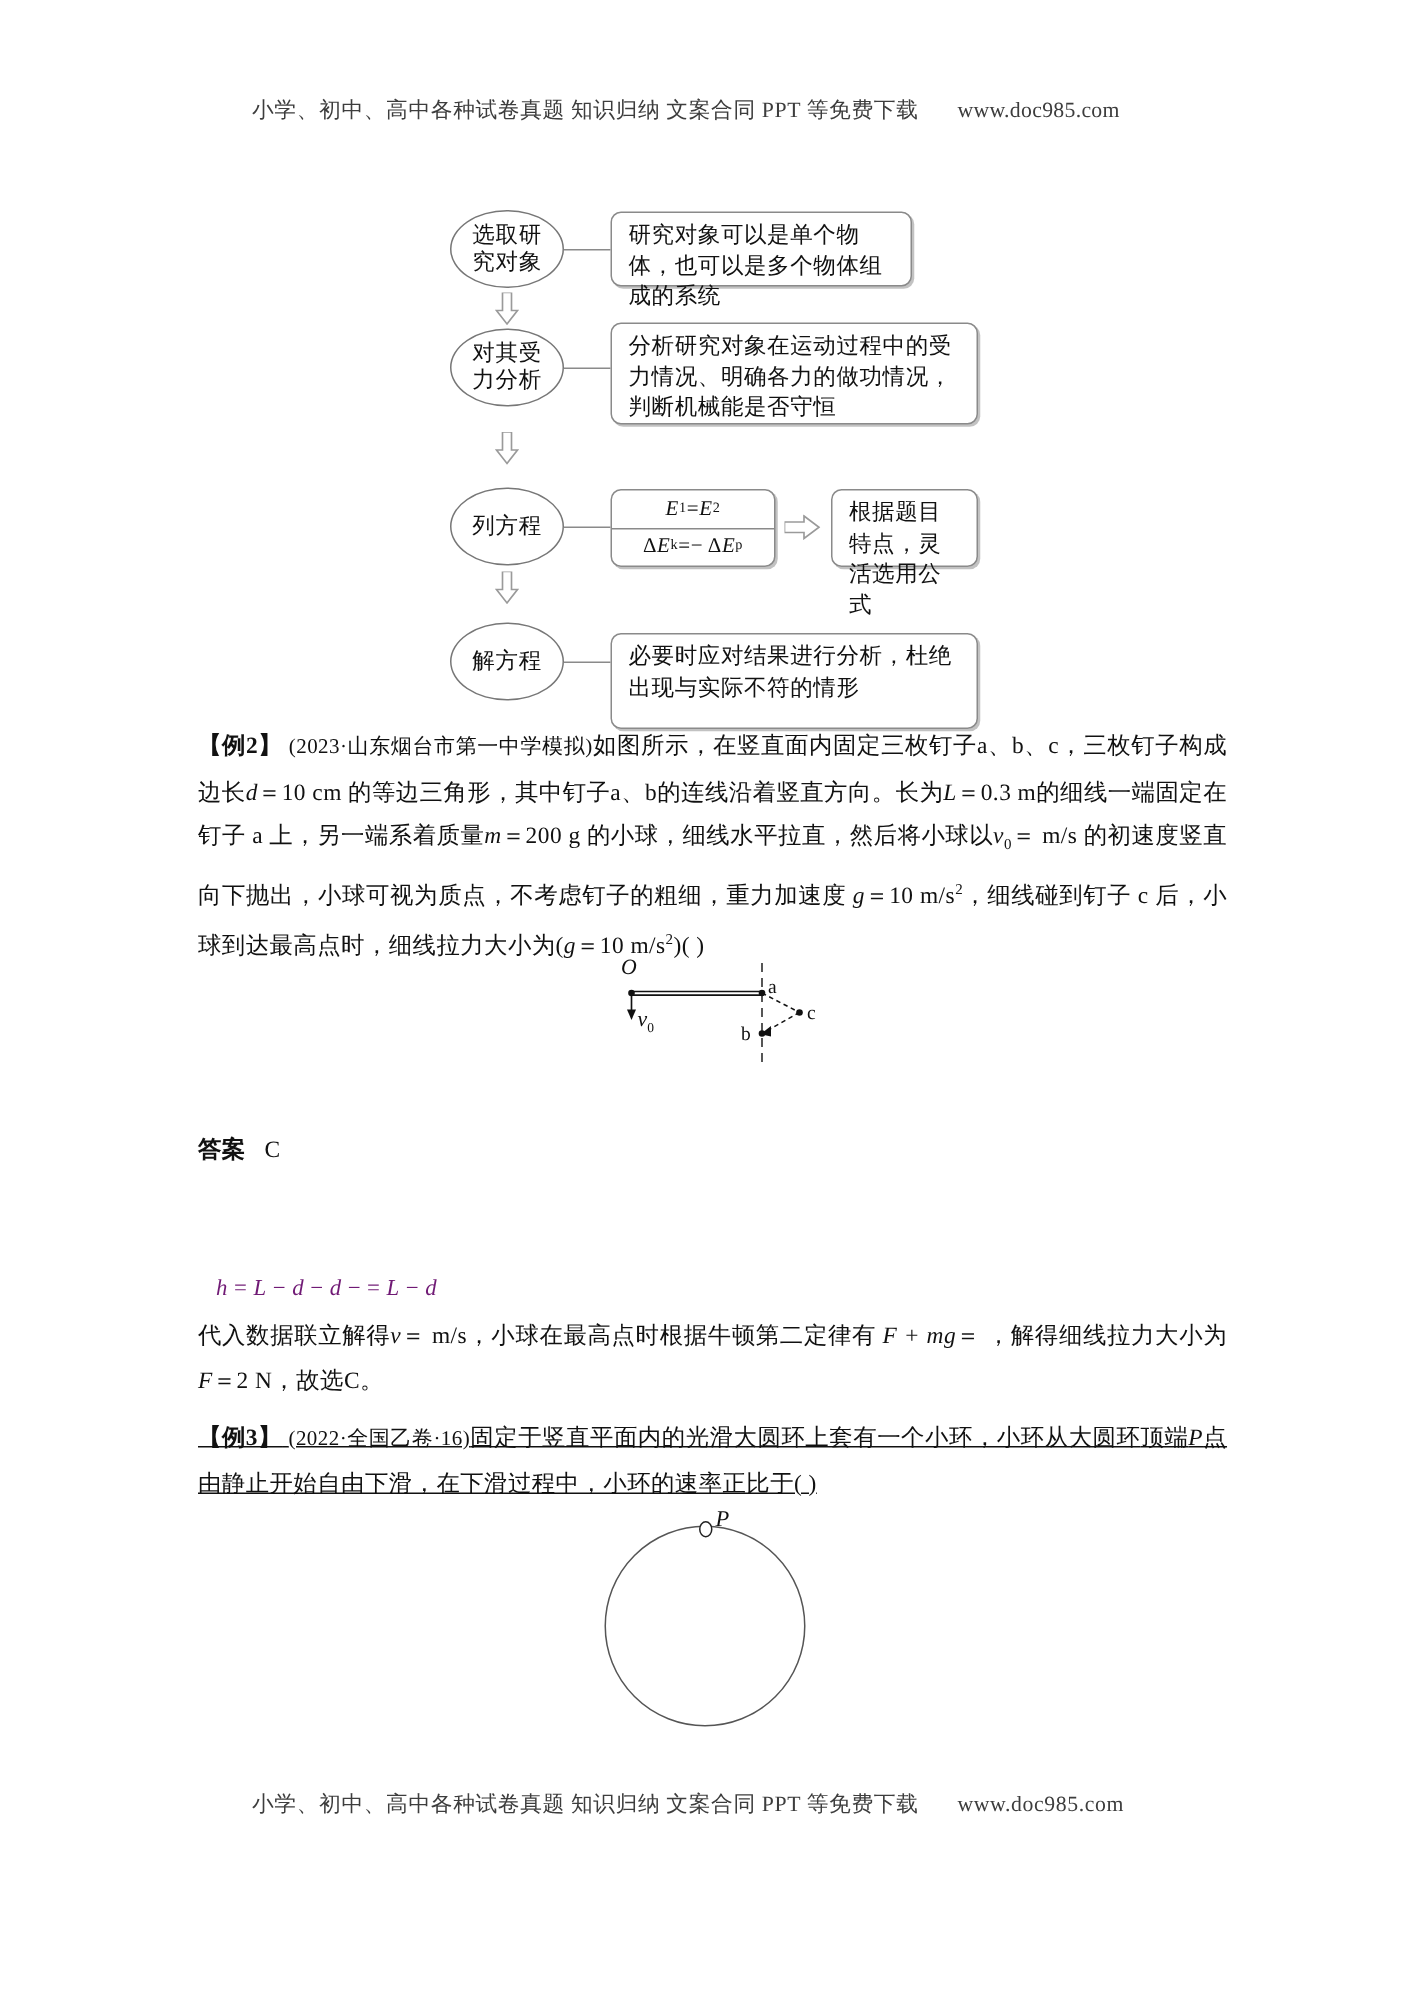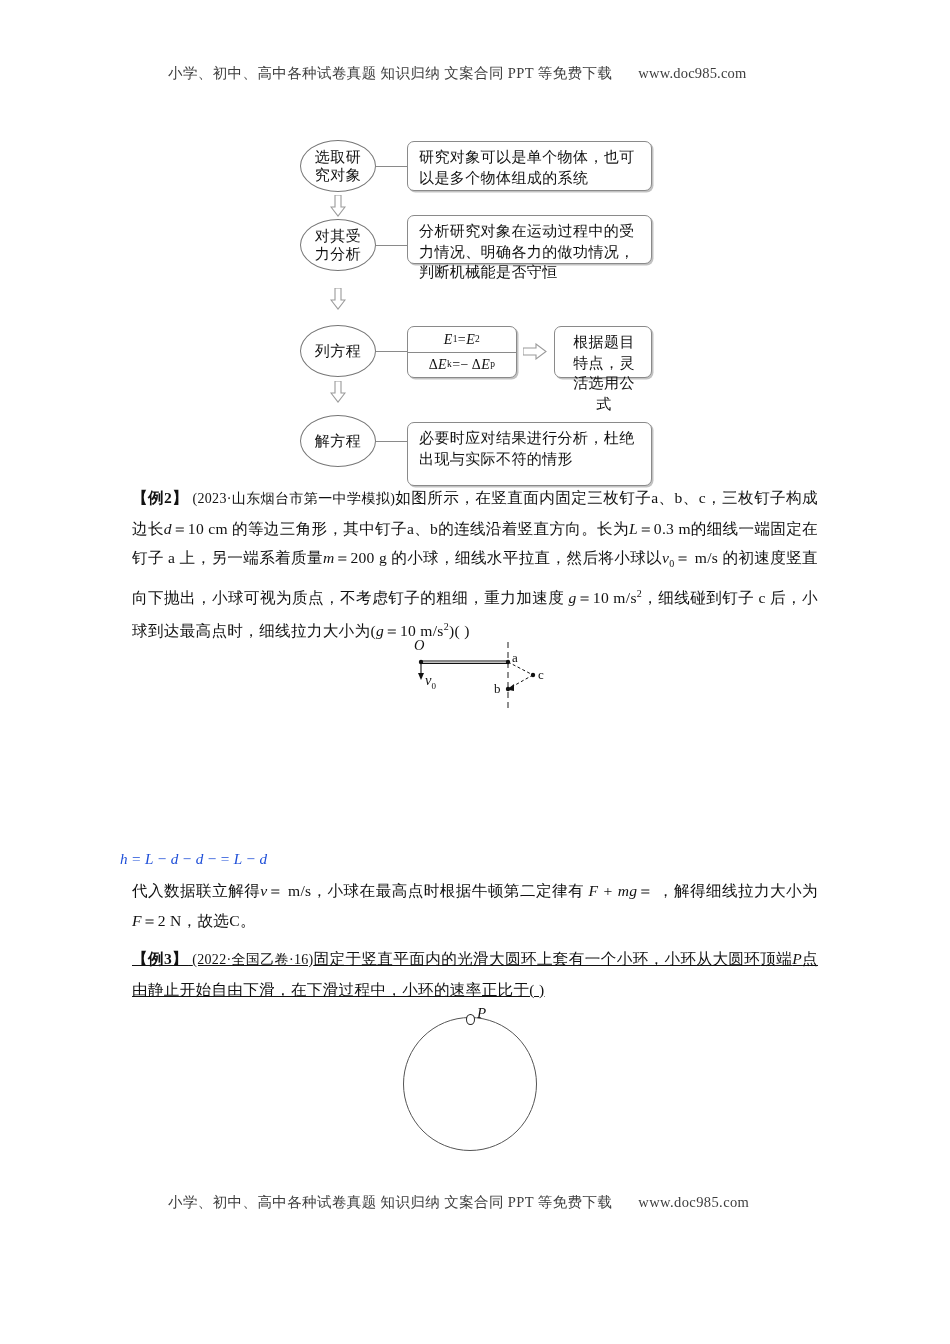--- a/index.html
+++ b/index.html
@@ -138,26 +138,26 @@
     left: 132px;
     width: 686px;
     font-size: 15.6px;
     line-height: 29px;
     letter-spacing: 0.3px;
     color: #111;
   }
 
   .eqline {
     position: absolute;
-    left: 120px;
+    left: 144px;
     font-size: 15.2px;
     line-height: 28px;
     letter-spacing: 0.3px;
     font-family: "Liberation Serif", serif;
-    color: #1d4ed8;
+    color: #701a75;
   }
   .eqline i { font-style: italic; }
 
   
   .fig { position: absolute; }
   .figtext {
     position: absolute;
     font-family: "Liberation Serif", serif;
     font-size: 13px;
     color: #111;
@@ -187,31 +187,31 @@
   <div class="runhead">
     <span>小学、初中、高中各种试卷真题  知识归纳  文案合同  PPT 等免费下载</span><span class="url">www.doc985.com</span>
   </div>
 
   <div class="flow">
 
     <div class="ellipse" style="left:300px;top:140px;width:76px;height:52px;">
       <div><span>选取研</span><br><span>究对象</span></div>
     </div>
     <div class="connector" style="left:376px;top:166px;width:31px;"></div>
-    <div class="fbox" style="left:407px;top:141px;width:245px;height:50px;">研究对象可以是单个物体，也可以是多个物体组成的系统</div>
+    <div class="fbox" style="left:407px;top:141px;width:201px;height:50px;">研究对象可以是单个物体，也可以是多个物体组成的系统</div>
 
     <svg class="arrow-down" style="left:330px;top:195px;" viewBox="0 0 16 22">
       <polygon points="5,0 11,0 11,12 15,12 8,21 1,12 5,12" fill="#ffffff" stroke="#9a9a9a" stroke-width="1.1"></polygon>
     </svg>
 
     <div class="ellipse" style="left:300px;top:219px;width:76px;height:52px;">
       <div><span>对其受</span><br><span>力分析</span></div>
     </div>
     <div class="connector" style="left:376px;top:245px;width:31px;"></div>
-    <div class="fbox" style="left:407px;top:215px;width:245px;height:49px;">分析研究对象在运动过程中的受力情况、明确各力的做功情况，判断机械能是否守恒</div>
+    <div class="fbox" style="left:407px;top:215px;width:245px;height:68px;">分析研究对象在运动过程中的受力情况、明确各力的做功情况，判断机械能是否守恒</div>
 
     <svg class="arrow-down" style="left:330px;top:288px;" viewBox="0 0 16 22">
       <polygon points="5,0 11,0 11,12 15,12 8,21 1,12 5,12" fill="#ffffff" stroke="#9a9a9a" stroke-width="1.1"></polygon>
     </svg>
 
     <div class="ellipse" style="left:300px;top:325px;width:76px;height:52px;">
       <div><span>列方程</span></div>
     </div>
     <div class="connector" style="left:376px;top:351px;width:31px;"></div>
 
@@ -221,21 +221,21 @@
       </div>
       <div class="row">
         Δ <i>E</i><sub>k</sub>=− Δ <i>E</i><sub>p</sub>
       </div>
     </div>
 
     <svg class="arrow-right" style="left:523px;top:343px;" viewBox="0 0 24 17">
       <polygon points="0,5 13,5 13,1 23,8.5 13,16 13,12 0,12" fill="#ffffff" stroke="#9a9a9a" stroke-width="1.1"></polygon>
     </svg>
 
-    <div class="fbox" style="left:554px;top:326px;width:98px;height:52px;text-align:center;">根据题目特点，灵活选用公式</div>
+    <div class="fbox" style="left:554px;top:326px;width:98px;height:52px;">根据题目特点，灵活选用公式</div>
 
     <svg class="arrow-down" style="left:330px;top:381px;" viewBox="0 0 16 22">
       <polygon points="5,0 11,0 11,12 15,12 8,21 1,12 5,12" fill="#ffffff" stroke="#9a9a9a" stroke-width="1.1"></polygon>
     </svg>
 
     <div class="ellipse" style="left:300px;top:415px;width:76px;height:52px;">
       <div><span>解方程</span></div>
     </div>
     <div class="connector" style="left:376px;top:441px;width:31px;"></div>
     <div class="fbox" style="left:407px;top:422px;width:245px;height:64px;">必要时应对结果进行分析，杜绝出现与实际不符的情形</div>
@@ -268,20 +268,23 @@
       <circle cx="128" cy="35" r="2.2" fill="#111"></circle>
     </svg>
     <div class="figtext ital" style="left:9px;top:-3px;">O</div>
     <div class="figtext ital" style="left:20px;top:32px;"><span>v</span><sub>0</sub></div>
     <div class="figtext" style="left:107px;top:10px;">a</div>
     <div class="figtext" style="left:89px;top:41px;">b</div>
     <div class="figtext" style="left:133px;top:27px;">c</div>
   </div>
 
 
+  <div class="opts" style="top:752px;">
+    <span class="bold">答案</span>&nbsp;&nbsp;&nbsp;<span>C</span>
+  </div>
 
 
   <div class="eqline" style="top:845px;">
     <i>h</i> = <i>L</i> − <i>d</i> − <i>d</i> − = <i>L</i> − <i>d</i>
   </div>
 
   <div class="ptext" style="top:876px;">
     <span>代入数据联立解得</span><i>v</i><span>＝ m/s，小球在最高点时根据牛顿第二定律有</span> <i>F + mg</i><span>＝ ，解得细线拉力</span><span>大小为</span><i>F</i><span>＝2 N，故选C。</span>
   </div>
 

